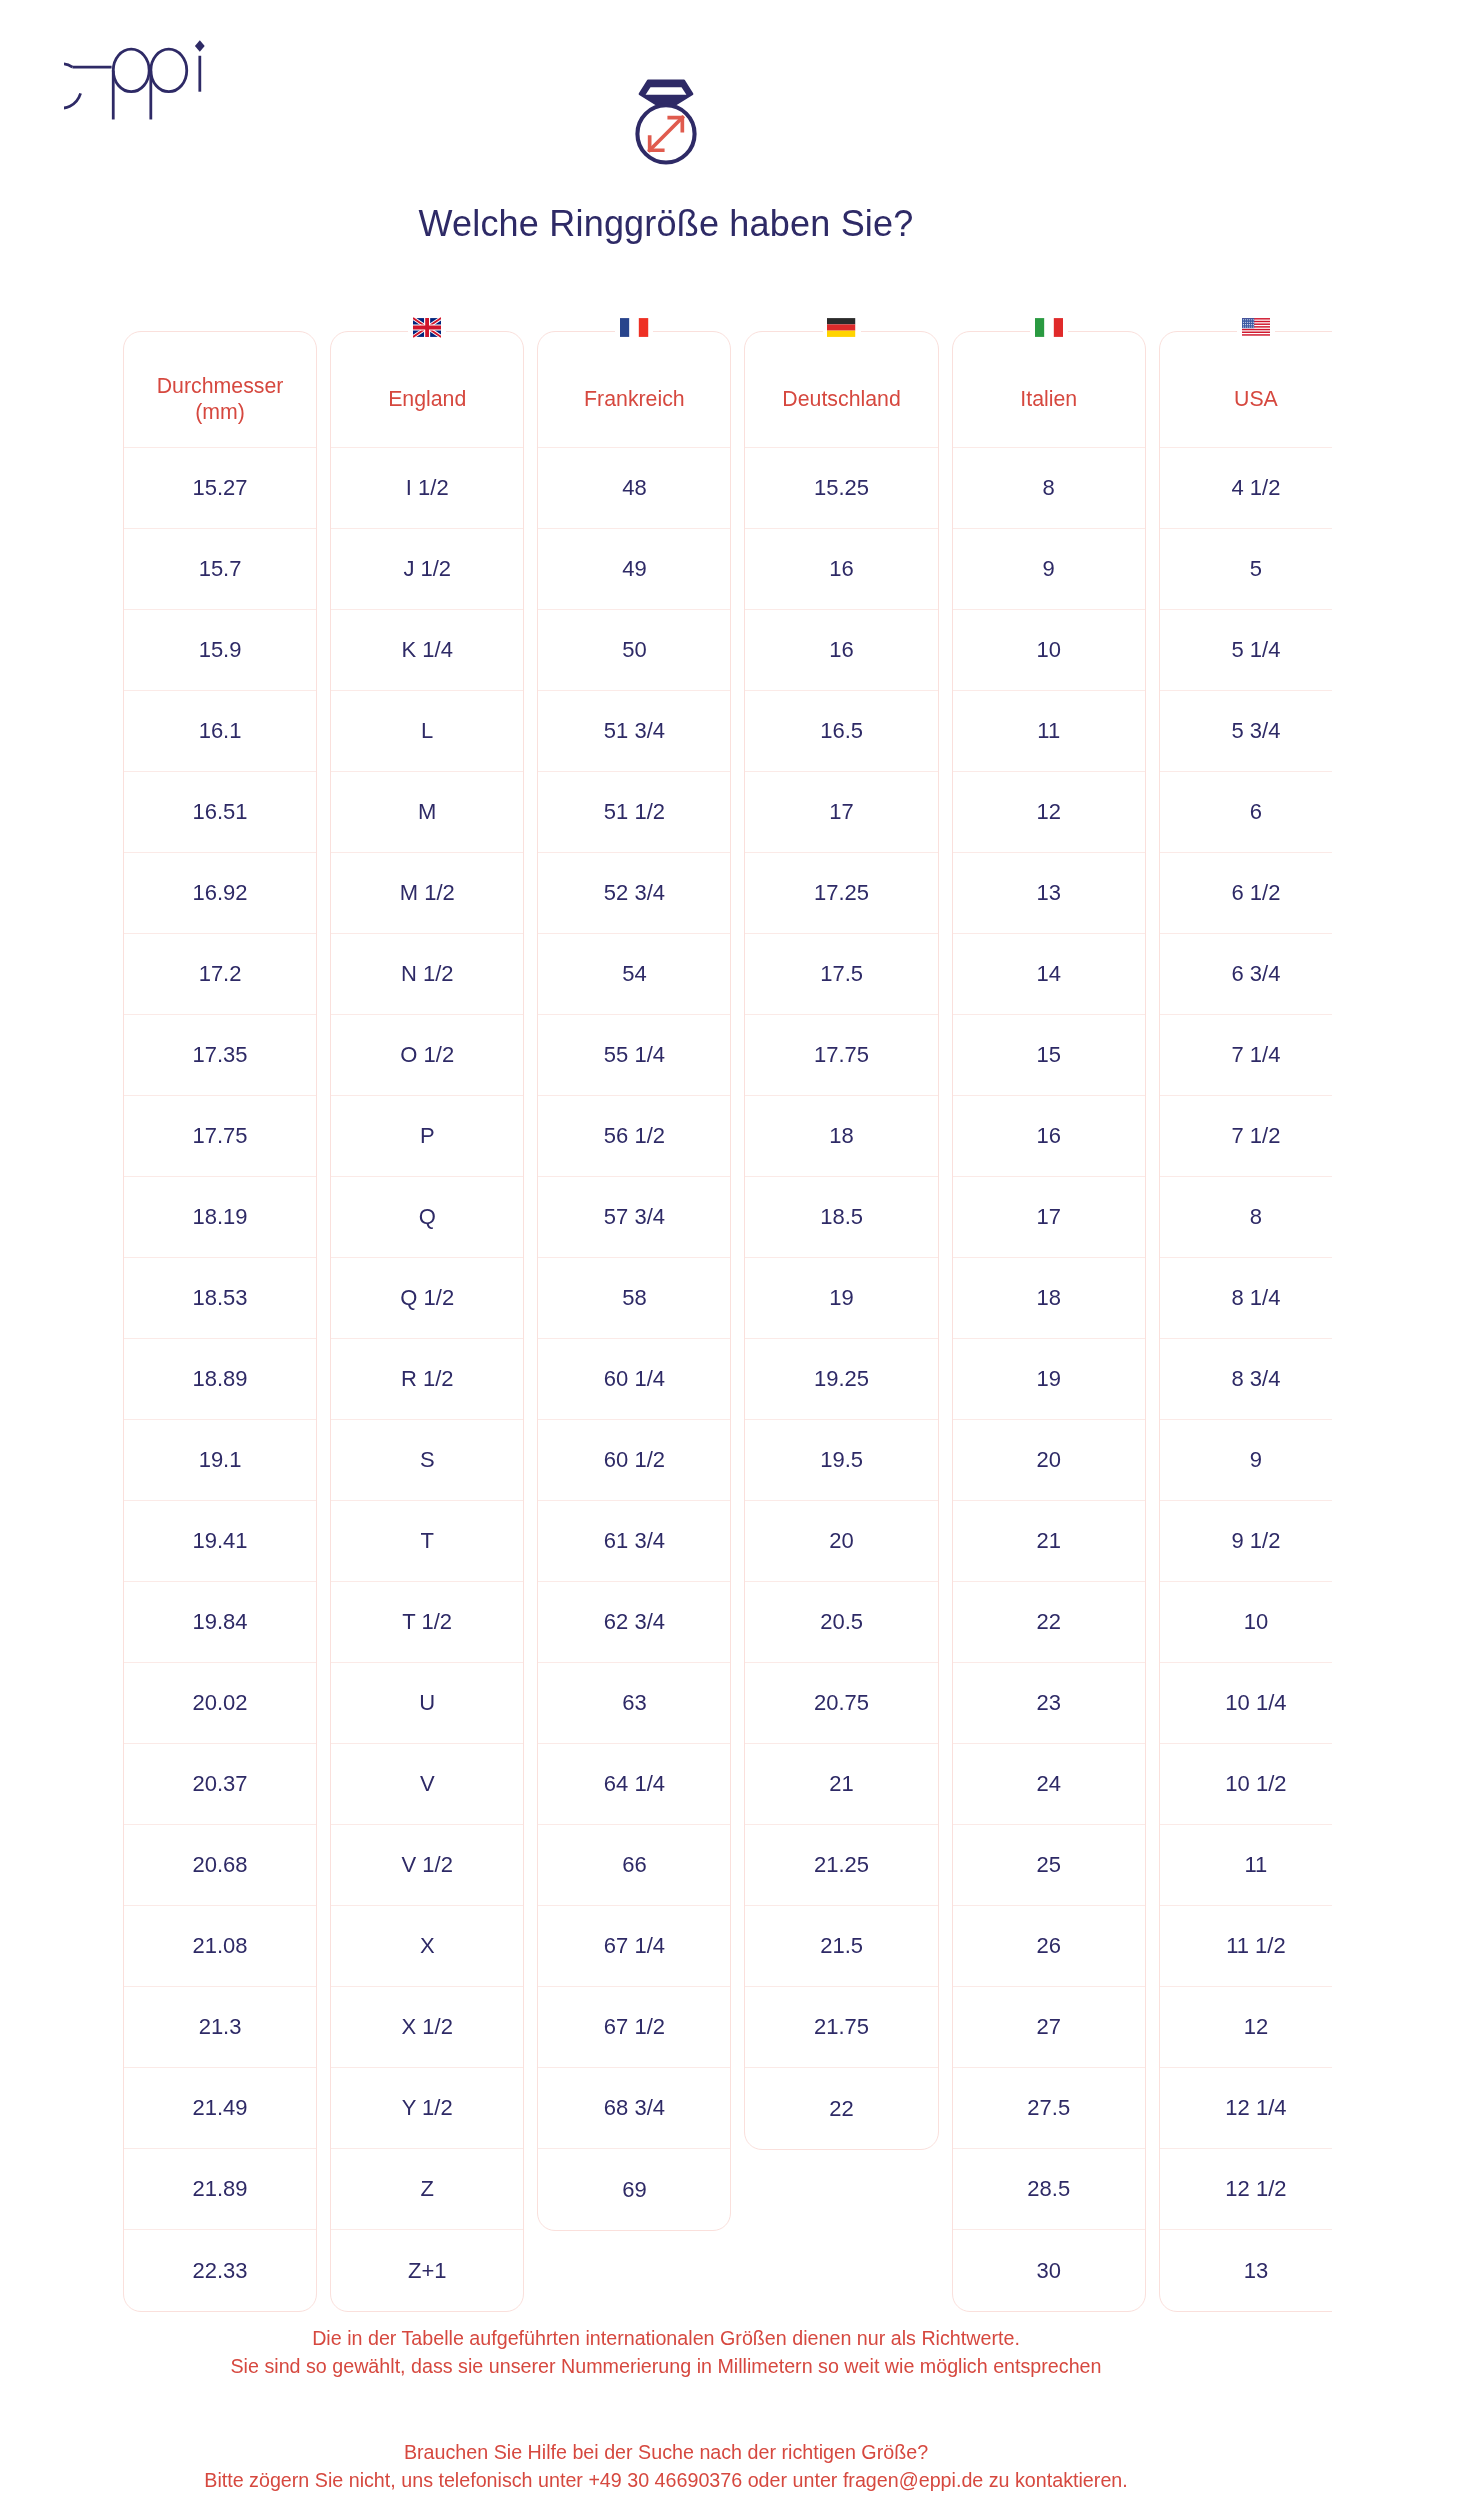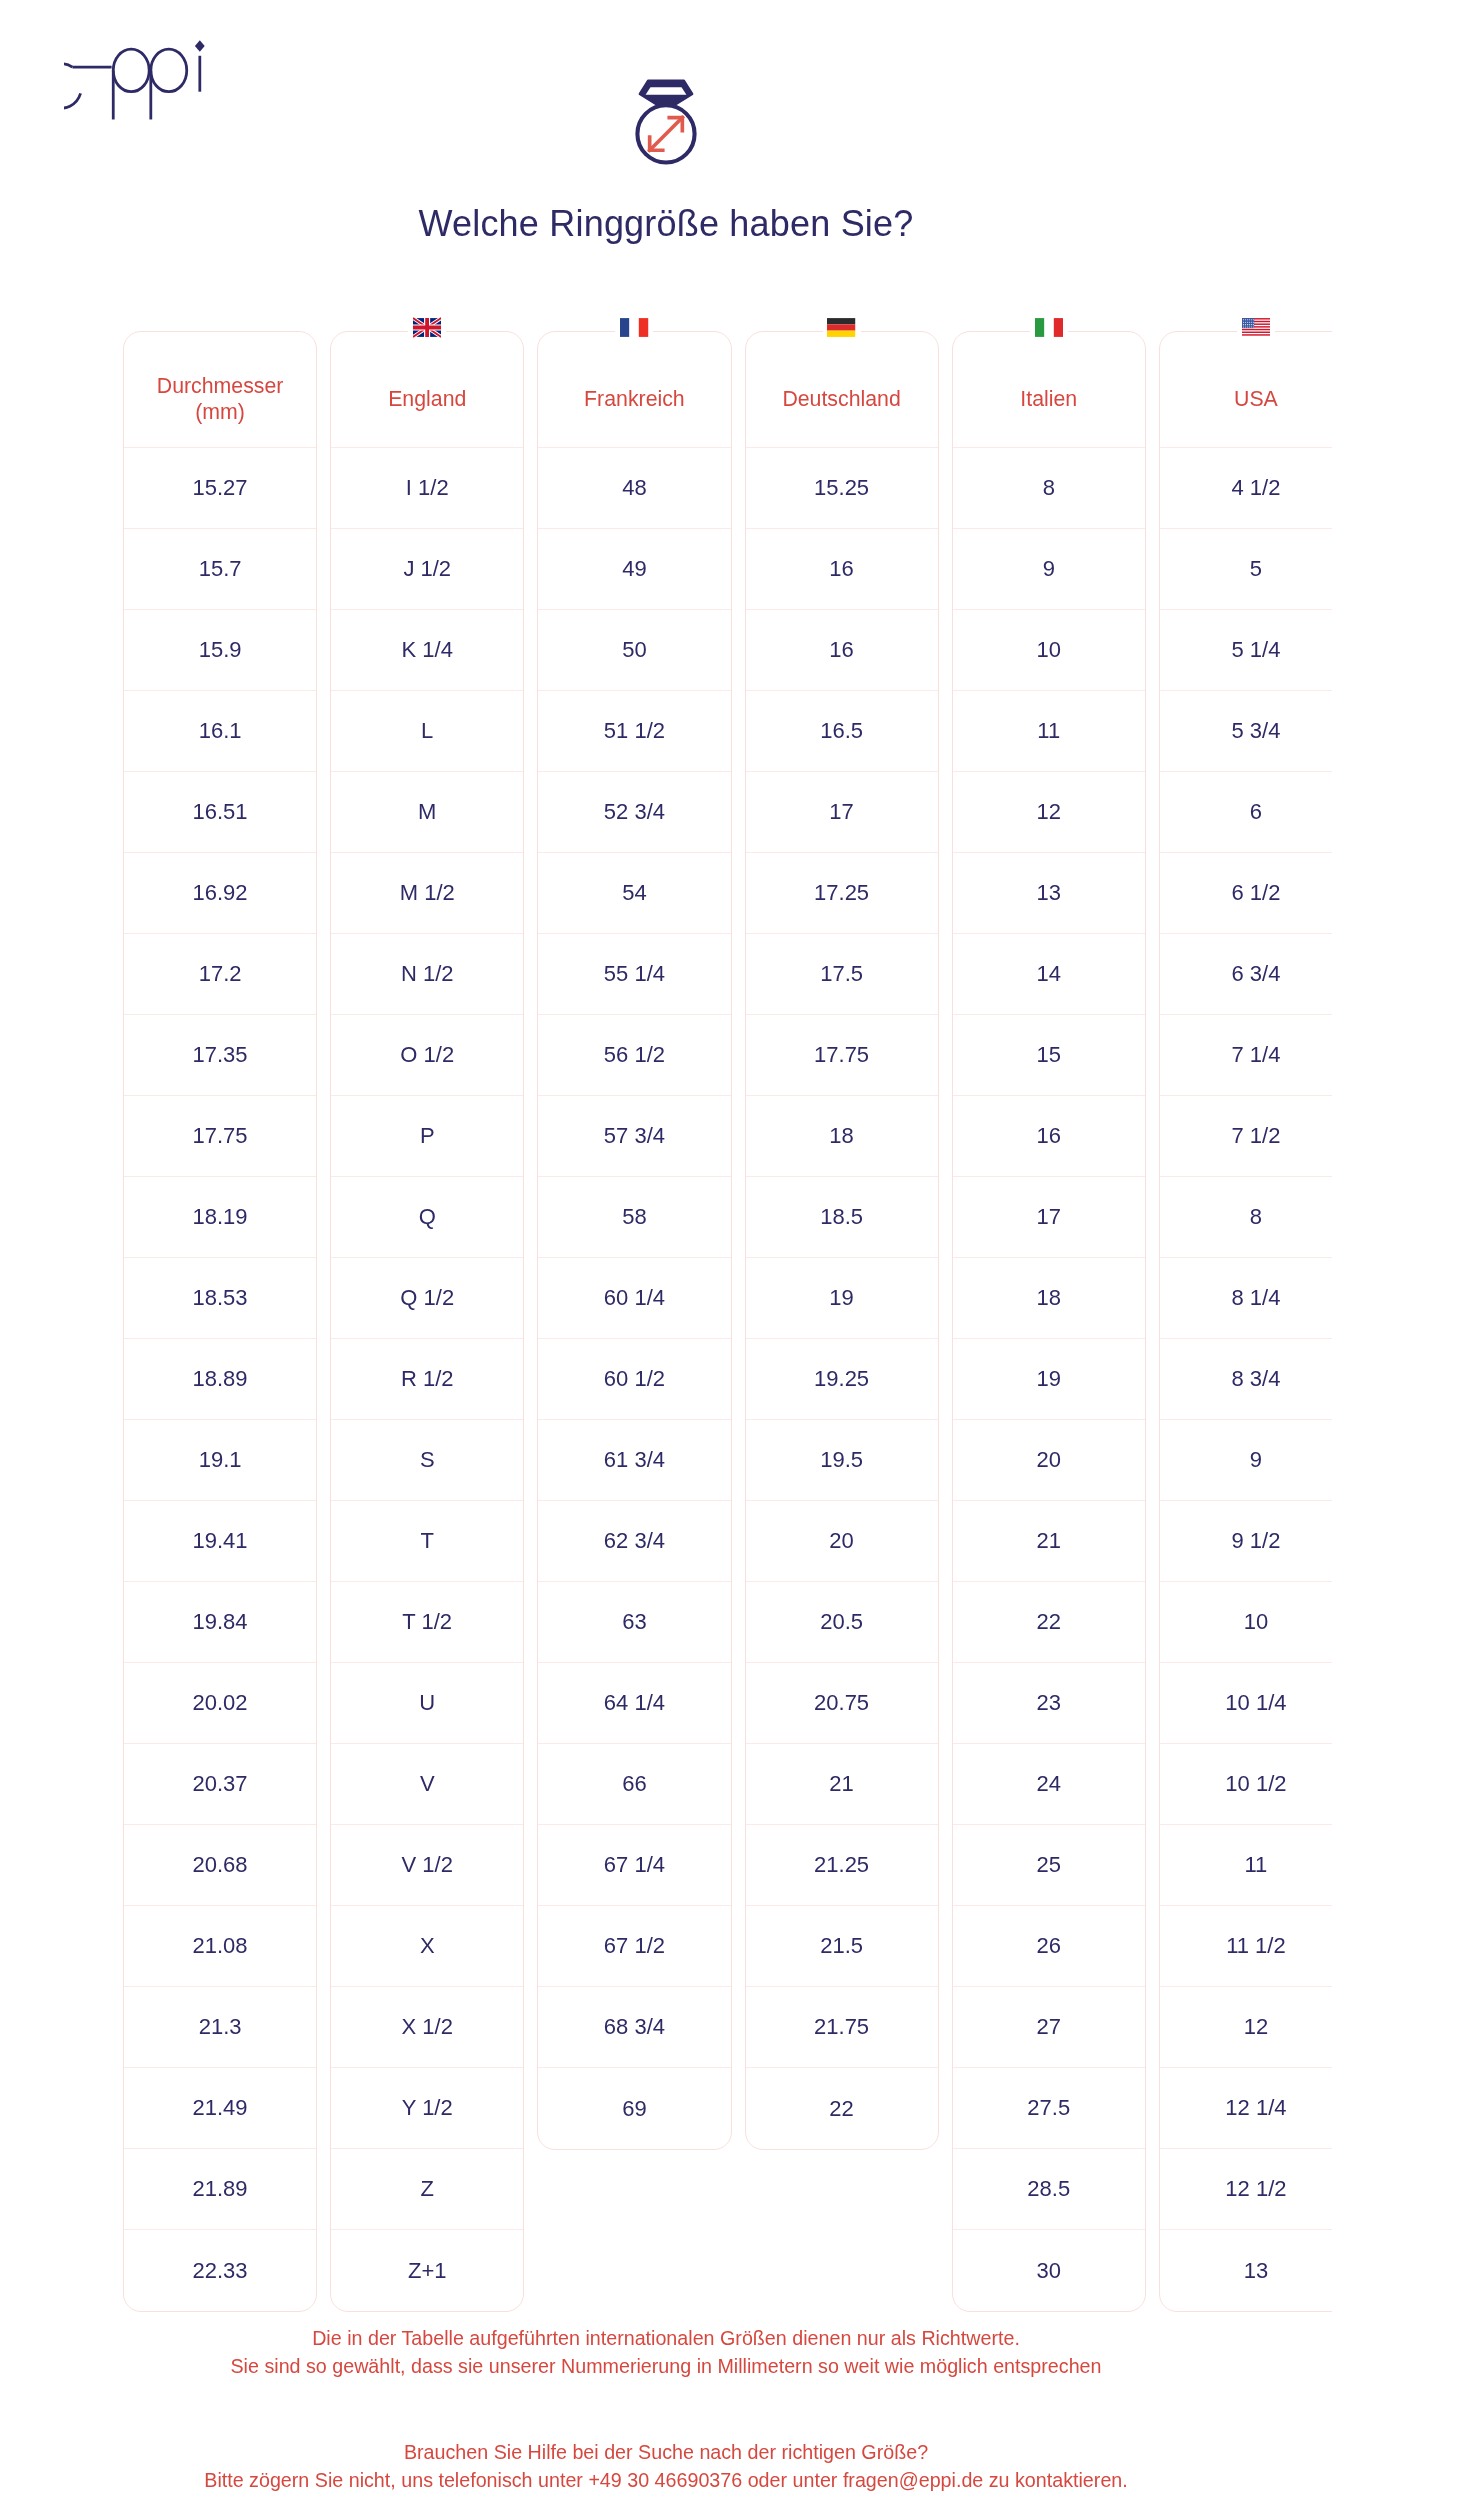--- a/index.html
+++ b/index.html
@@ -61,21 +61,21 @@
   
   .table-zone {
     position: absolute;
     left: 123px;
     top: 331px;
     width: 1230px;
   }
 
   .cols {
     display: flex;
-    justify-content: center;
+    justify-content: flex-end;
     align-items: flex-start;
     gap: 13px;
   }
 
   .col {
     position: relative;
     flex: 1 1 0;
     border: 1.6px solid #fae0dc;
     border-radius: 18px;
     background: #ffffff;
@@ -261,20 +261,21 @@
             </svg>
           </div>
           <div class="col-head">
             <div>
               <span>Frankreich</span>
             </div>
           </div>
           <div class="cell">48</div>
           <div class="cell">49</div>
           <div class="cell">50</div>
+          <div class="cell">51 3/4</div>
           <div class="cell">51 1/2</div>
           <div class="cell">52 3/4</div>
           <div class="cell">54</div>
           <div class="cell">55 1/4</div>
           <div class="cell">56 1/2</div>
           <div class="cell">57 3/4</div>
           <div class="cell">58</div>
           <div class="cell">60 1/4</div>
           <div class="cell">60 1/2</div>
           <div class="cell">61 3/4</div>

